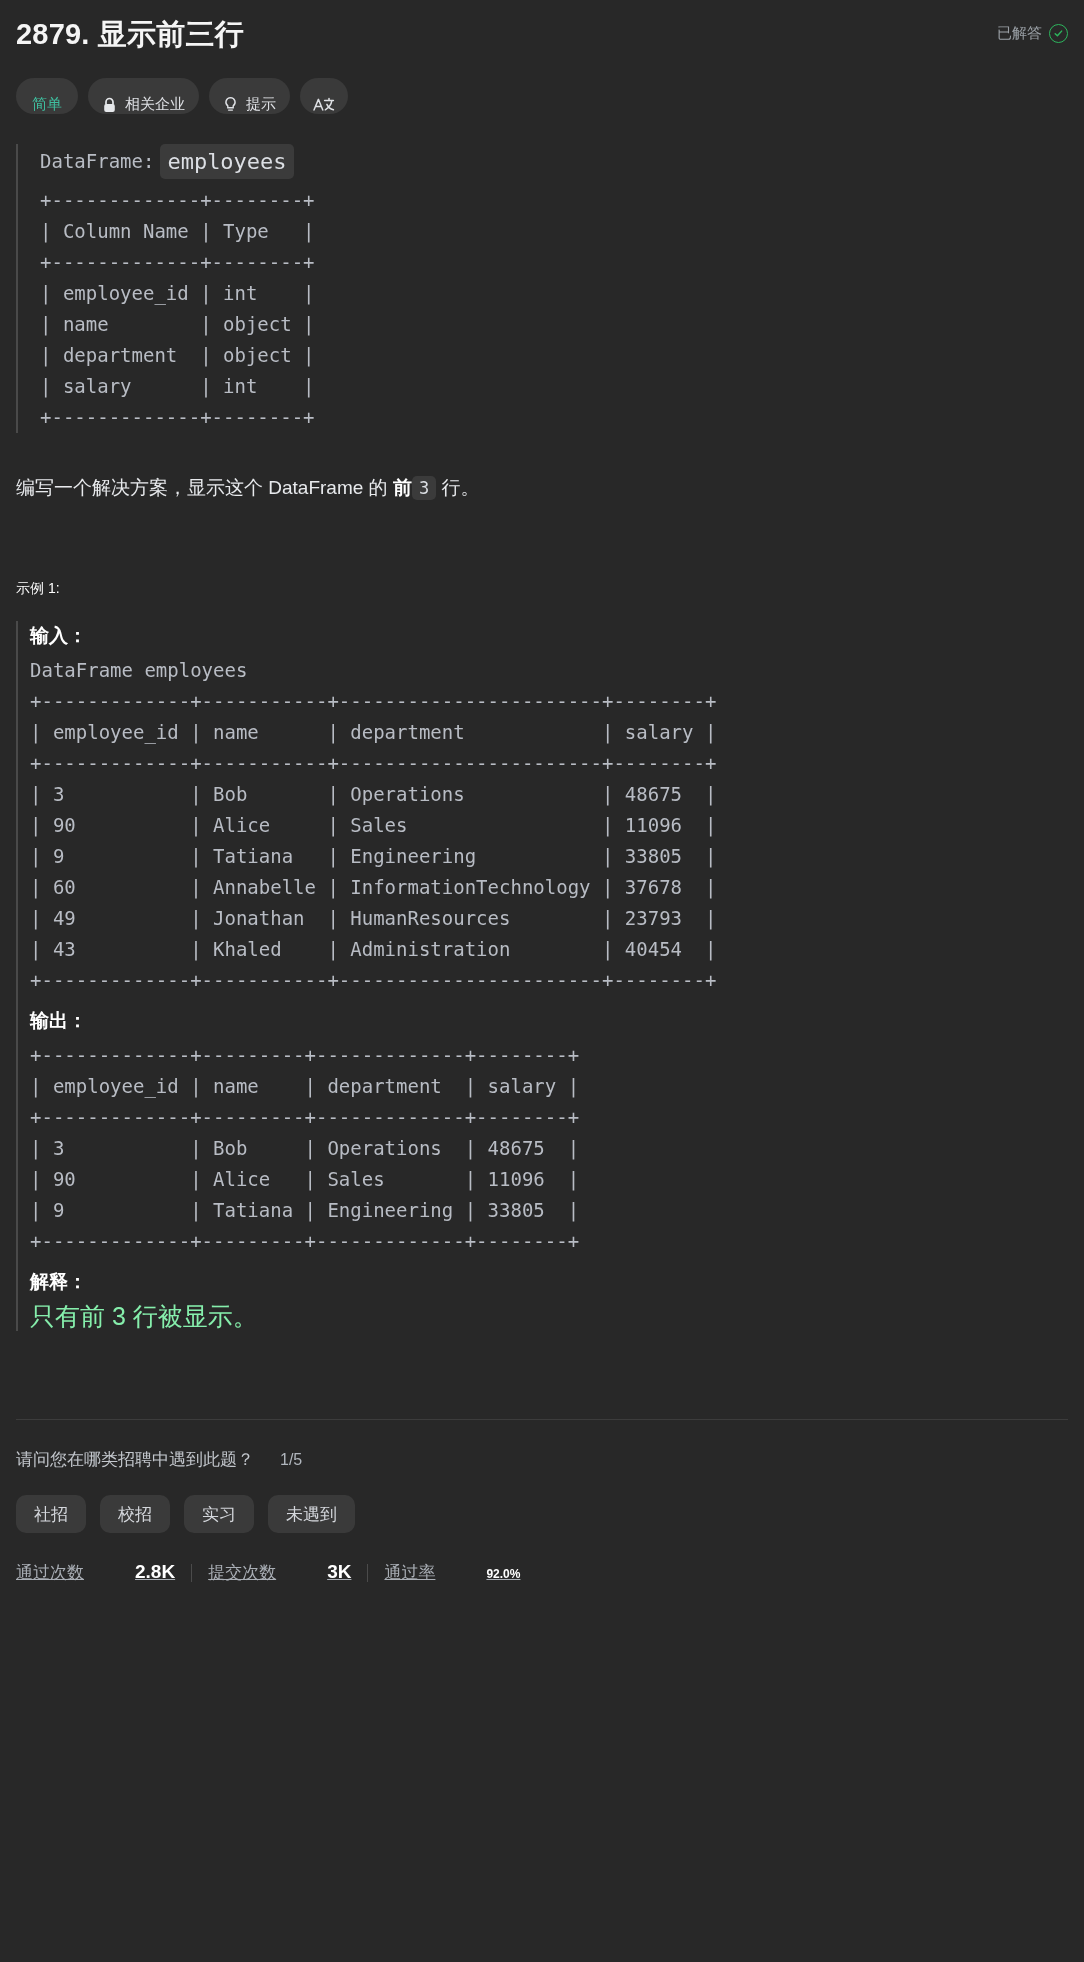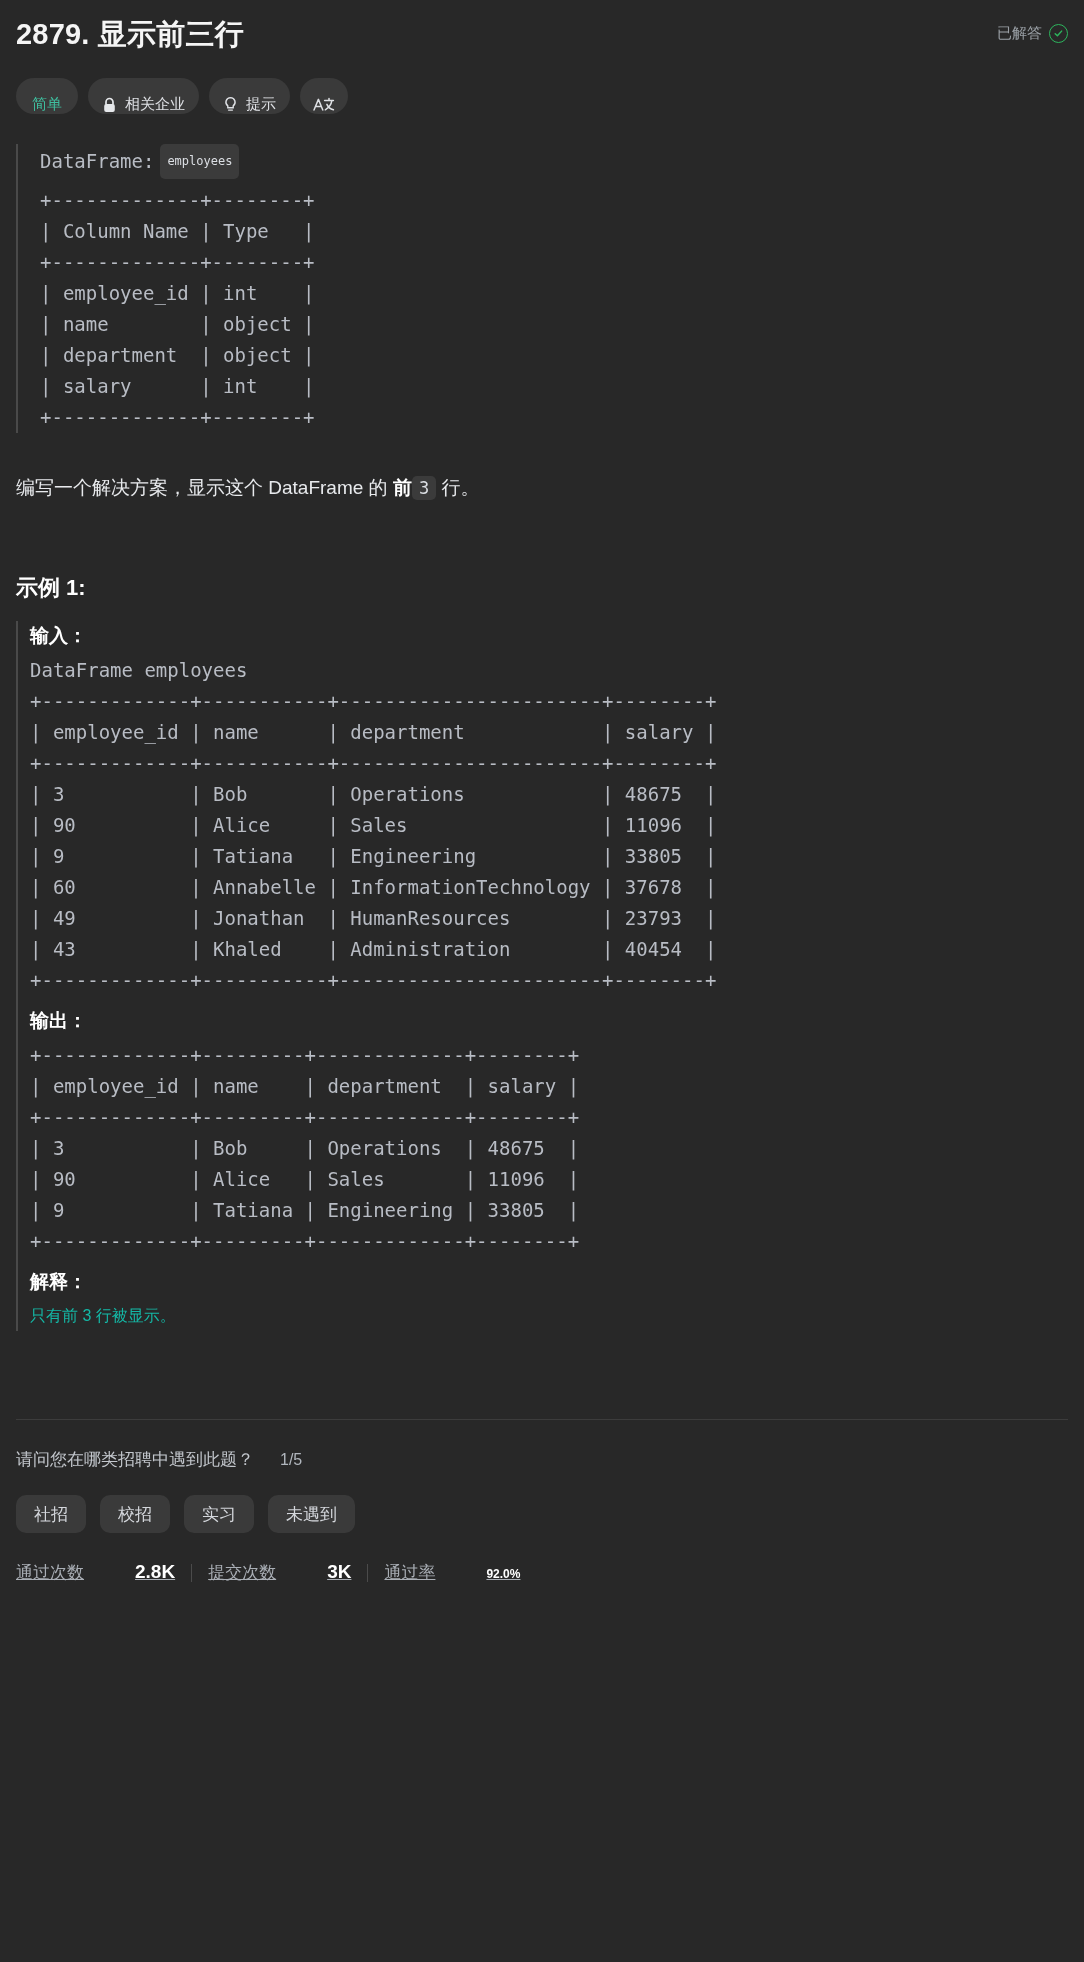--- a/index.html
+++ b/index.html
@@ -108,57 +108,57 @@
     align-items: center;
     gap: 6px;
     margin-bottom: 6px;
   }
   code.inline {
     background: #3b3b3b;
     border-radius: 5px;
     padding: 2px 7px;
     font-family: "DejaVu Sans Mono", "Liberation Mono", monospace;
     color: #dcdfe4;
-    font-size: 12px;
+    font-size: 22px;
   }
 
   p.desc {
     font-size: 19px;
     line-height: 30px;
     color: #e8eaed;
     margin: 40px 0 0 0;
   }
   p.desc b { font-weight: 700; color: #ffffff; }
   p.desc code.inline { font-size: 17px; }
 
   h3.example-title {
-    font-size: 22px;
+    font-size: 14px;
     line-height: 26px;
-    font-weight: 700;
+    font-weight: 400;
     color: #ffffff;
     margin: 72px 0 0 0;
   }
 
   .example-quote {
     border-left: 2px solid #4a4a4a;
     padding-left: 12px;
     margin-top: 20px;
   }
   .ex-label {
     font-size: 19px;
     line-height: 30px;
     font-weight: 700;
     color: #ffffff;
     margin: 0 0 4px 0;
   }
   .ex-label.gap { margin-top: 10px; }
   .ex-text {
-    font-size: 16px;
+    font-size: 25px;
     line-height: 30px;
-    color: #14b8a6;
+    color: #86efac;
     margin: 0;
   }
 
   
   .divider {
     border-top: 1px solid #3c3c3c;
     margin: 88px 0 0 0;
   }
   .survey {
     padding-top: 28px;

